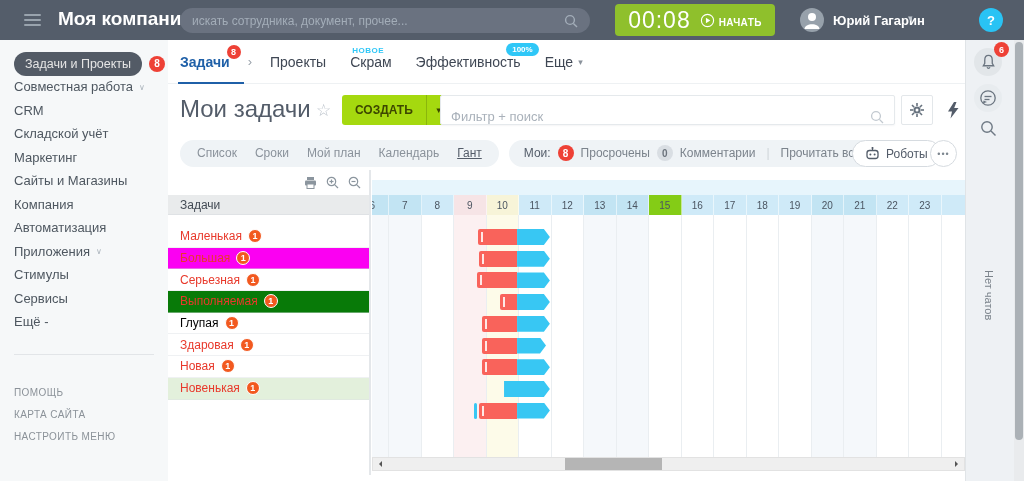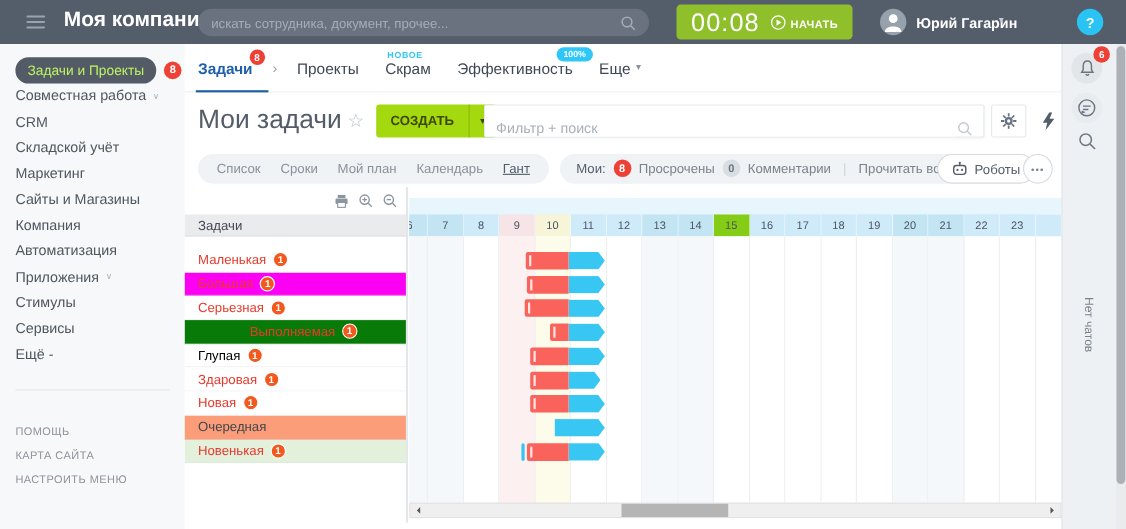--- a/index.html
+++ b/index.html
@@ -21,21 +21,21 @@
 .timer .start{display:flex;align-items:flex-end;gap:4px;font-size:10px;font-weight:bold;letter-spacing:.4px}
 .avatar{position:absolute;left:800px;top:8px;width:24px;height:24px;border-radius:50%;background:#97a1ab;overflow:hidden;cursor:pointer}
 .user-name{position:absolute;left:833px;top:13px;font-size:13px;font-weight:bold;color:#fff;cursor:pointer}
 .user-caret{position:absolute;left:908px;top:13px;font-size:9px;color:#c3cad1;cursor:pointer}
 .help-btn{position:absolute;left:979px;top:8px;width:24px;height:24px;border-radius:50%;background:#29c3f4;color:#fff;font-size:13px;font-weight:bold;display:flex;align-items:center;justify-content:center;cursor:pointer}
 
 
 .sidebar{position:absolute;left:0;top:40px;width:168px;height:441px;background:#f6f8f9;padding-top:12px}
 .sb-item{height:23.5px;display:flex;align-items:center;padding:0 14px;font-size:13px;color:#4e5760;cursor:pointer;white-space:nowrap}
 .sb-item .sb-lbl{line-height:16px}
-.sb-item.active .sb-lbl{background:#535b66;color:#bef264;border-radius:14px;padding:4px 11px;font-size:12.5px}
+.sb-item.active .sb-lbl{background:#535b66;color:#e5e5e5;border-radius:14px;padding:4px 11px;font-size:12.5px}
 .sb-chev{font-size:8px;color:#aab3bb;margin-left:6px}
 .sb-badge{margin-left:7px;min-width:16px;height:16px;border-radius:8px;background:#ee4136;color:#fff;font-size:10px;font-weight:bold;display:flex;align-items:center;justify-content:center;padding:0 4px}
 .sb-divider{height:1px;background:#e2e5e8;margin:20px 14px 0 14px}
 .sb-foot{margin-top:26px}
 .sb-foot-item{height:22px;display:flex;align-items:center;padding:0 14px;font-size:10px;letter-spacing:.4px;color:#8b9299;cursor:pointer}
 
 
 .main{position:absolute;left:168px;top:40px;width:797px;height:441px;background:#fff}
 
 .tabs{position:relative;height:44px;border-bottom:1px solid #eef1f3;display:flex;align-items:center;padding-left:12px}
@@ -330,37 +330,34 @@
             </div>
             <div class="trow" style="background: rgb(251, 0, 242);">
               <span class="tname" style="color: rgb(232, 57, 43);">Большая</span>
               <span class="tbadge">1</span>
             </div>
             <div class="trow" style="background: rgb(255, 255, 255);">
               <span class="tname" style="color: rgb(232, 57, 43);">Серьезная</span>
               <span class="tbadge">1</span>
             </div>
             <div class="trow" style="background: rgb(8, 122, 8);">
-              <span class="tname" style="color: rgb(232, 57, 43); margin-left: 47px;">Выполняемая</span>
+              <span class="tname" style="color: rgb(232, 57, 43);">Выполняемая</span>
               <span class="tbadge">1</span>
             </div>
             <div class="trow" style="background: rgb(255, 255, 255);">
               <span class="tname" style="color: #000000;">Глупая</span>
               <span class="tbadge">1</span>
             </div>
             <div class="trow" style="background: rgb(255, 255, 255);">
               <span class="tname" style="color: rgb(232, 57, 43);">Здаровая</span>
               <span class="tbadge">1</span>
             </div>
             <div class="trow" style="background: rgb(255, 255, 255);">
               <span class="tname" style="color: rgb(232, 57, 43);">Новая</span>
               <span class="tbadge">1</span>
-            </div>
-            <div class="trow" style="background: rgb(251, 157, 121);">
-              <span class="tname" style="color: rgb(65, 70, 77);">Очередная</span>
             </div>
             <div class="trow" style="background: rgb(227, 240, 220);">
               <span class="tname" style="color: rgb(232, 57, 43);">Новенькая</span>
               <span class="tbadge">1</span>
             </div>
           </div>
       </div>
       <div class="gchart">
         <div class="gmonth"></div>
         <div class="gdays" id="day-header">

